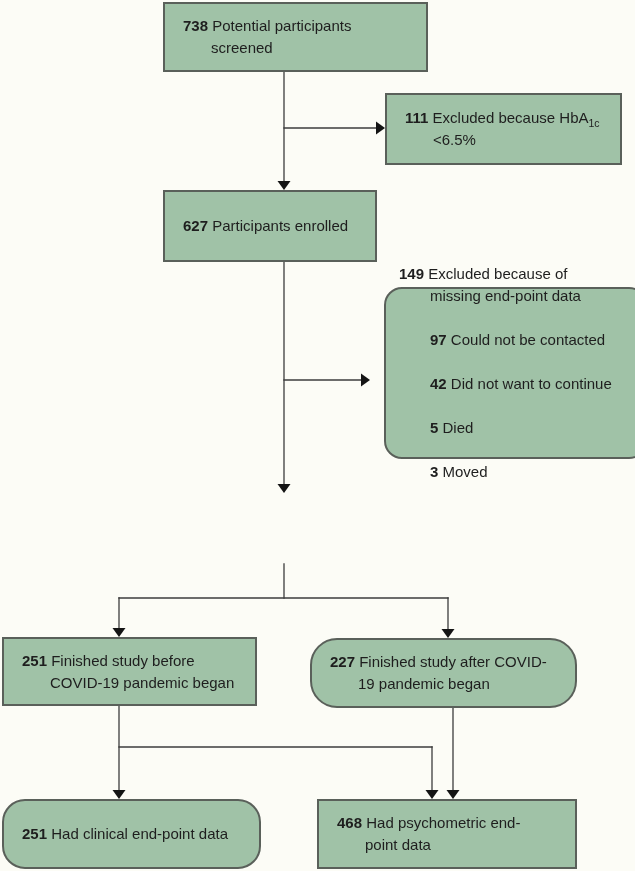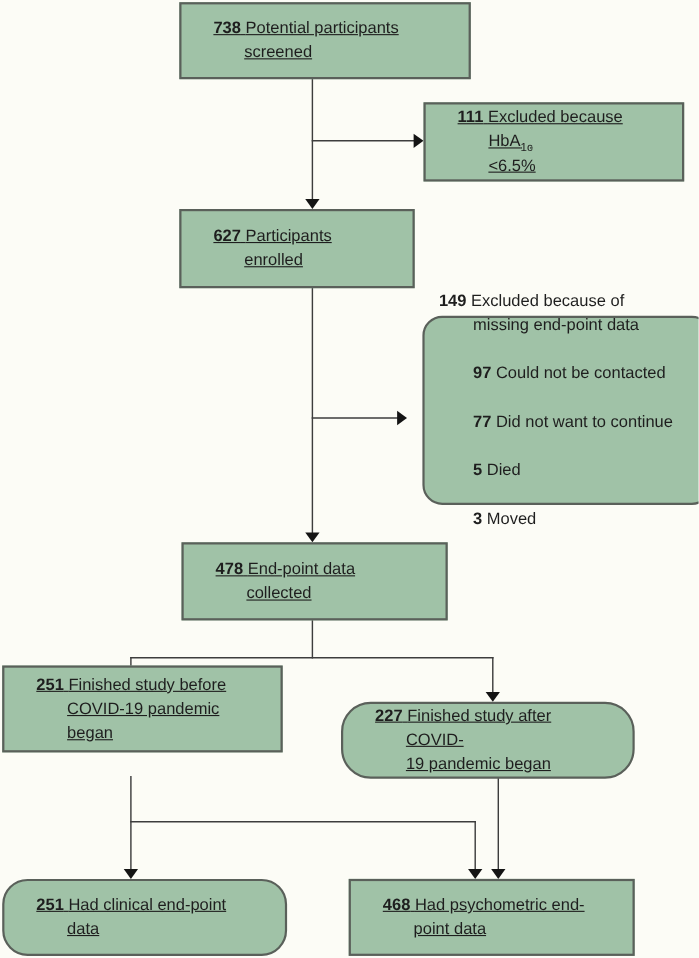--- a/index.html
+++ b/index.html
@@ -33,26 +33,25 @@
     position: absolute;
     box-sizing: border-box;
     background: var(--box-fill, #a0c2a7);
     border: 2px solid var(--box-border, #5a605a);
     display: flex;
     flex-direction: column;
     justify-content: center;
     padding: 4px 10px 4px 13px;
   }
   .node-text {
-    margin: 16px;
+    margin: 5px;
     white-space: pre-line;
     line-height: 22px;
     padding-left: 28px;
     text-indent: -28px;
-    text-decoration: underline;
   }
   .num { font-weight: 700; }
   sub.hba { font-size: 10.5px; line-height: 0; }
   .nt4 { padding-left: 31px; white-space: pre-line; line-height: 22px; }
   .nt4 p { margin: 0; }
   .nt4 p.first { text-indent: -31px; }
 </style>
 </head>
 <body style="--background: #fcfcf6; --box-fill: #a0c2a7; --box-border: #5a605a; --line-color: #3d3d3d; --arrow-color: #141414; --text-color: #1e1e1e;">
 
@@ -102,31 +101,28 @@
 
   <div class="node" style="left:163px; top:190px; width:214px; height:72px;">
     <p class="node-text"><span class="num">627</span> <span>Participants enrolled</span></p>
   </div>
 
   <div class="node" style="left:384px; top:287px; width:263px; height:172px;border-radius:18px;">
     <div class="nt4">
       <p class="first"><span class="num">149</span> <span>Excluded because of
 missing end-point data</span></p>
       <p><span class="num">97</span> <span>Could not be contacted</span></p>
-      <p><span class="num">77</span> <span>Did not want to continue</span></p>
+      <p><span class="num">42</span> <span>Did not want to continue</span></p>
       <p><span class="num">5</span> <span>Died</span></p>
       <p><span class="num">3</span> <span>Moved</span></p>
     </div>
   </div>
 
-  <div class="node" style="left:165px; top:493px; width:242px; height:71px;">
-    <p class="node-text"><span class="num">478</span> <span>End-point data collected</span></p>
-  </div>
 
-  <div class="node" style="left:2px; top:605px; width:255px; height:79px;">
+  <div class="node" style="left:2px; top:637px; width:255px; height:69px;">
     <p class="node-text"><span class="num">251</span> <span>Finished study before
 COVID-19 pandemic began</span></p>
   </div>
 
   <div class="node" style="left:310px; top:638px; width:267px; height:70px;border-radius:27px;">
     <p class="node-text"><span class="num">227</span> <span>Finished study after COVID-
 19 pandemic began</span></p>
   </div>
 
   <div class="node" style="left:2px; top:799px; width:259px; height:70px;border-radius:23px;">

